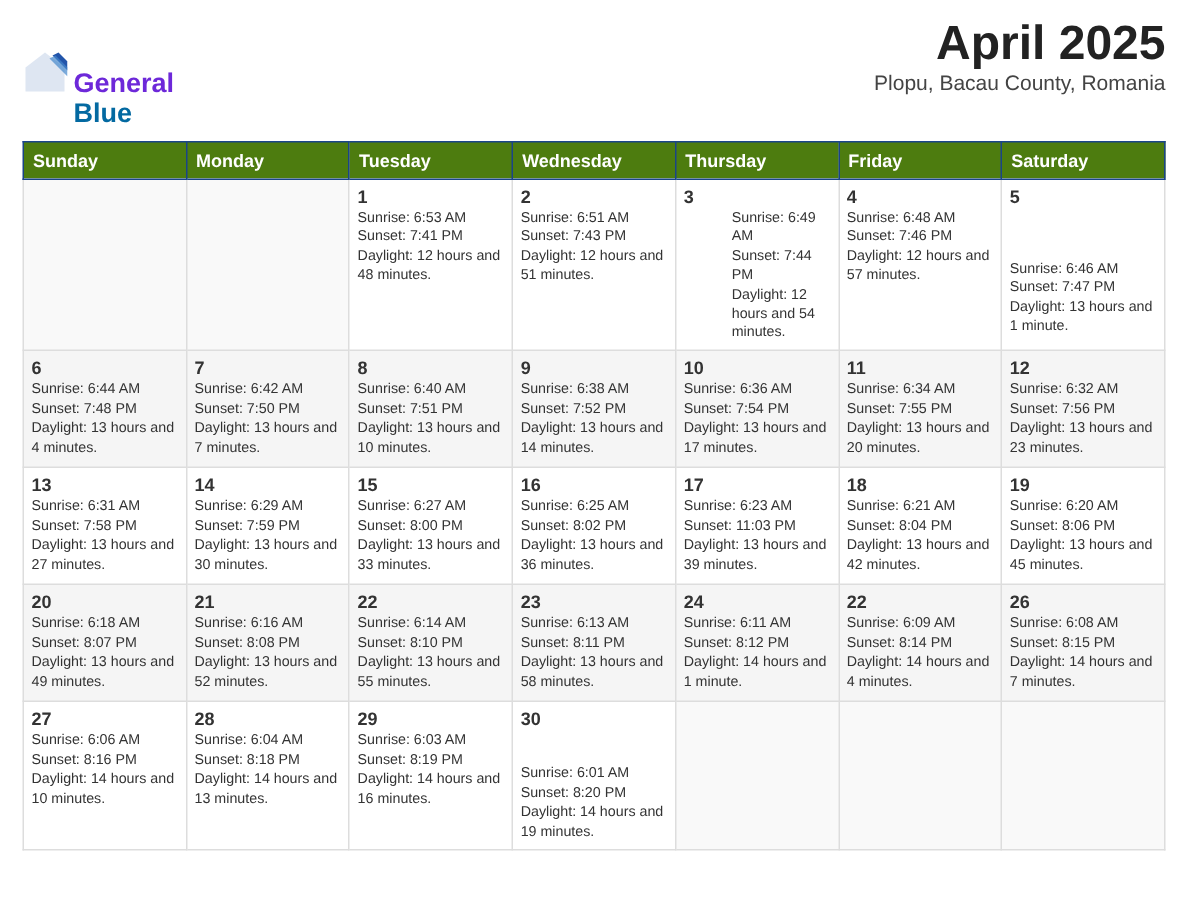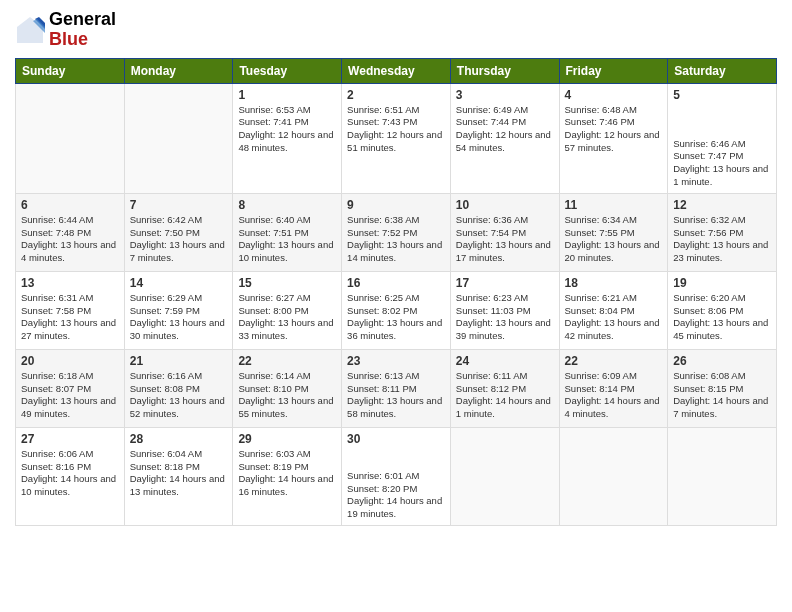--- a/index.html
+++ b/index.html
@@ -26,26 +26,27 @@
       align-items: center;
     }
     .logo-text {
       display: flex;
       flex-direction: column;
       line-height: 1.1;
     }
     .logo-general {
       font-size: 18px;
       font-weight: bold;
-      color: #000000;
+      color: #6d28d9;
+      margin-top: 36px;
     }
     .logo-blue {
       font-size: 18px;
       font-weight: bold;
-      color: #b91c1c;
+      color: #0369a1;
     }
     .logo-icon {
       width: 30px;
       height: 30px;
       margin-right: 4px;
     }
     .title-area {
       text-align: right;
     }
     .month-title {
@@ -108,20 +109,24 @@
       <svg class="logo-icon" viewBox="0 0 30 30">
         <polygon points="15,2 28,12 28,28 2,28 2,12" fill="#2255aa" opacity="0.15"></polygon>
         <polygon points="20,4 30,14 30,8 24,2" fill="#2255aa"></polygon>
         <polygon points="18,6 30,18 30,12 22,4" fill="#4488cc" opacity="0.7"></polygon>
       </svg>
       <div class="logo-text">
         <span class="logo-general">General</span>
         <span class="logo-blue">Blue</span>
       </div>
     </div>
+    <div class="title-area">
+      <div class="month-title">April 2025</div>
+      <div class="location">Plopu, Bacau County, Romania</div>
+    </div>
   </div>
 
   <table class="calendar">
     <thead>
       <tr>
       <th>Sunday</th>
           <th>Monday</th>
           <th>Tuesday</th>
           <th>Wednesday</th>
           <th>Thursday</th>
@@ -140,21 +145,21 @@
 Daylight: 12 hours and 48 minutes.</div>
           </td>
           <td>
             <span class="day-number">2</span>
             <div class="cell-text" style="white-space: pre-line;">Sunrise: 6:51 AM
 Sunset: 7:43 PM
 Daylight: 12 hours and 51 minutes.</div>
           </td>
           <td>
             <span class="day-number">3</span>
-            <div class="cell-text" style="white-space: pre-line;">Sunrise: 6:49 AM
+            <div class="cell-text" style="white-space: pre-line; margin-left: 32px;">Sunrise: 6:49 AM
 Sunset: 7:44 PM
 Daylight: 12 hours and 54 minutes.</div>
           </td>
           <td>
             <span class="day-number">4</span>
             <div class="cell-text" style="white-space: pre-line;">Sunrise: 6:48 AM
 Sunset: 7:46 PM
 Daylight: 12 hours and 57 minutes.</div>
           </td>
           <td>

